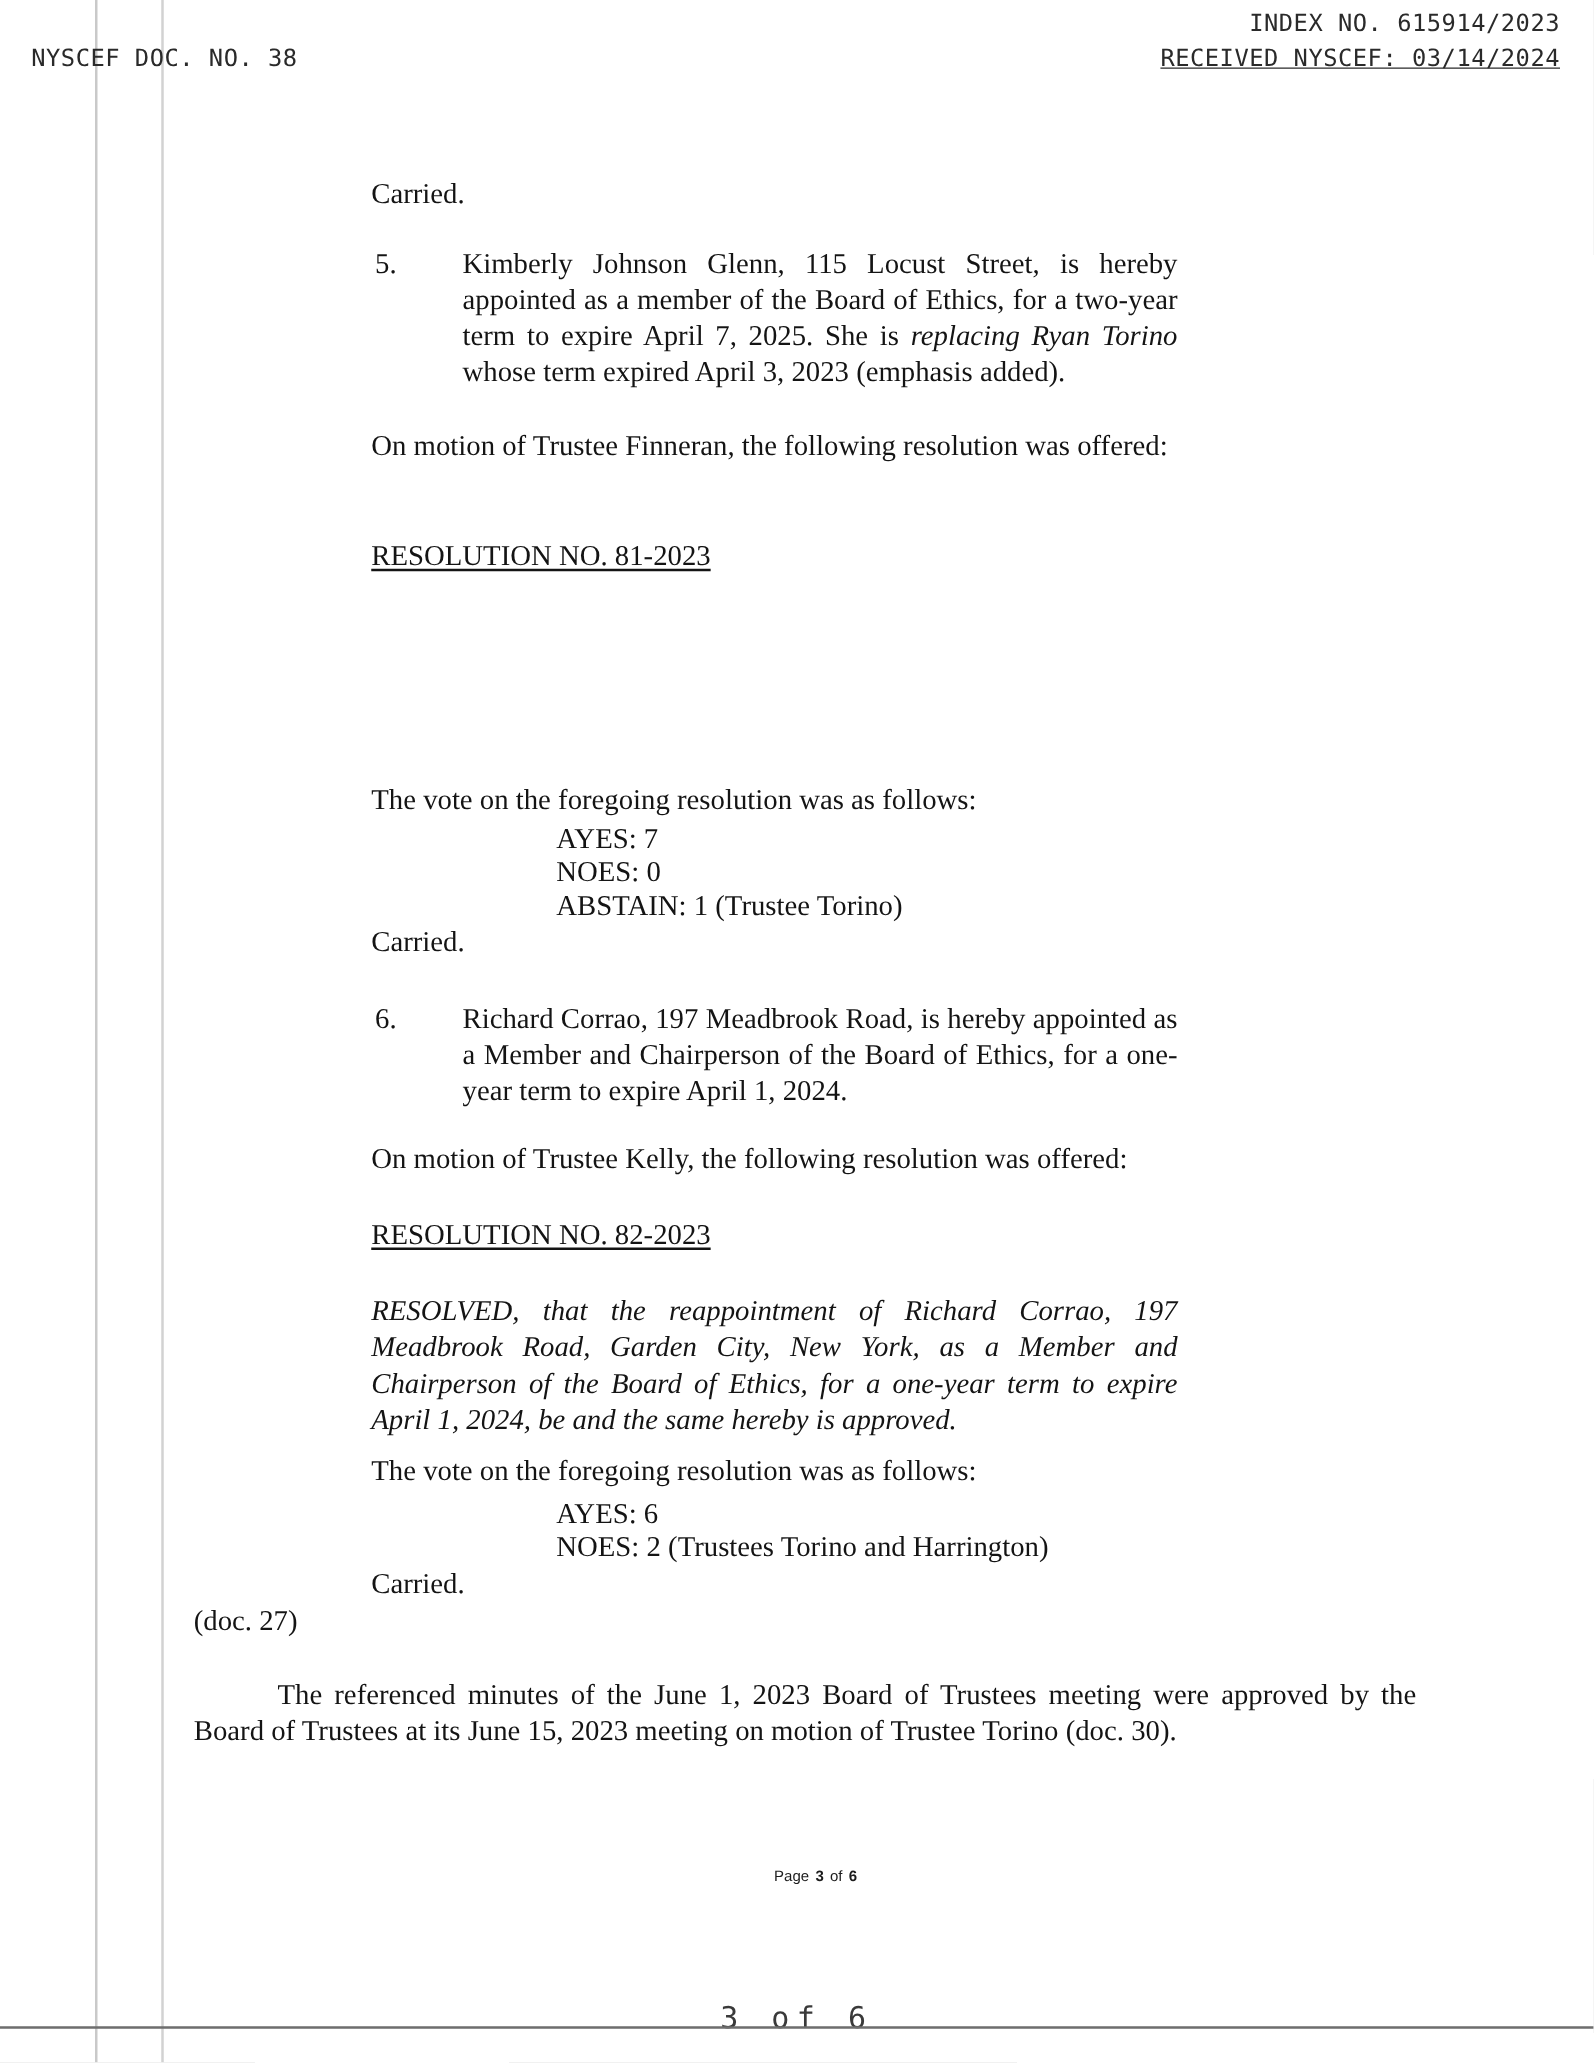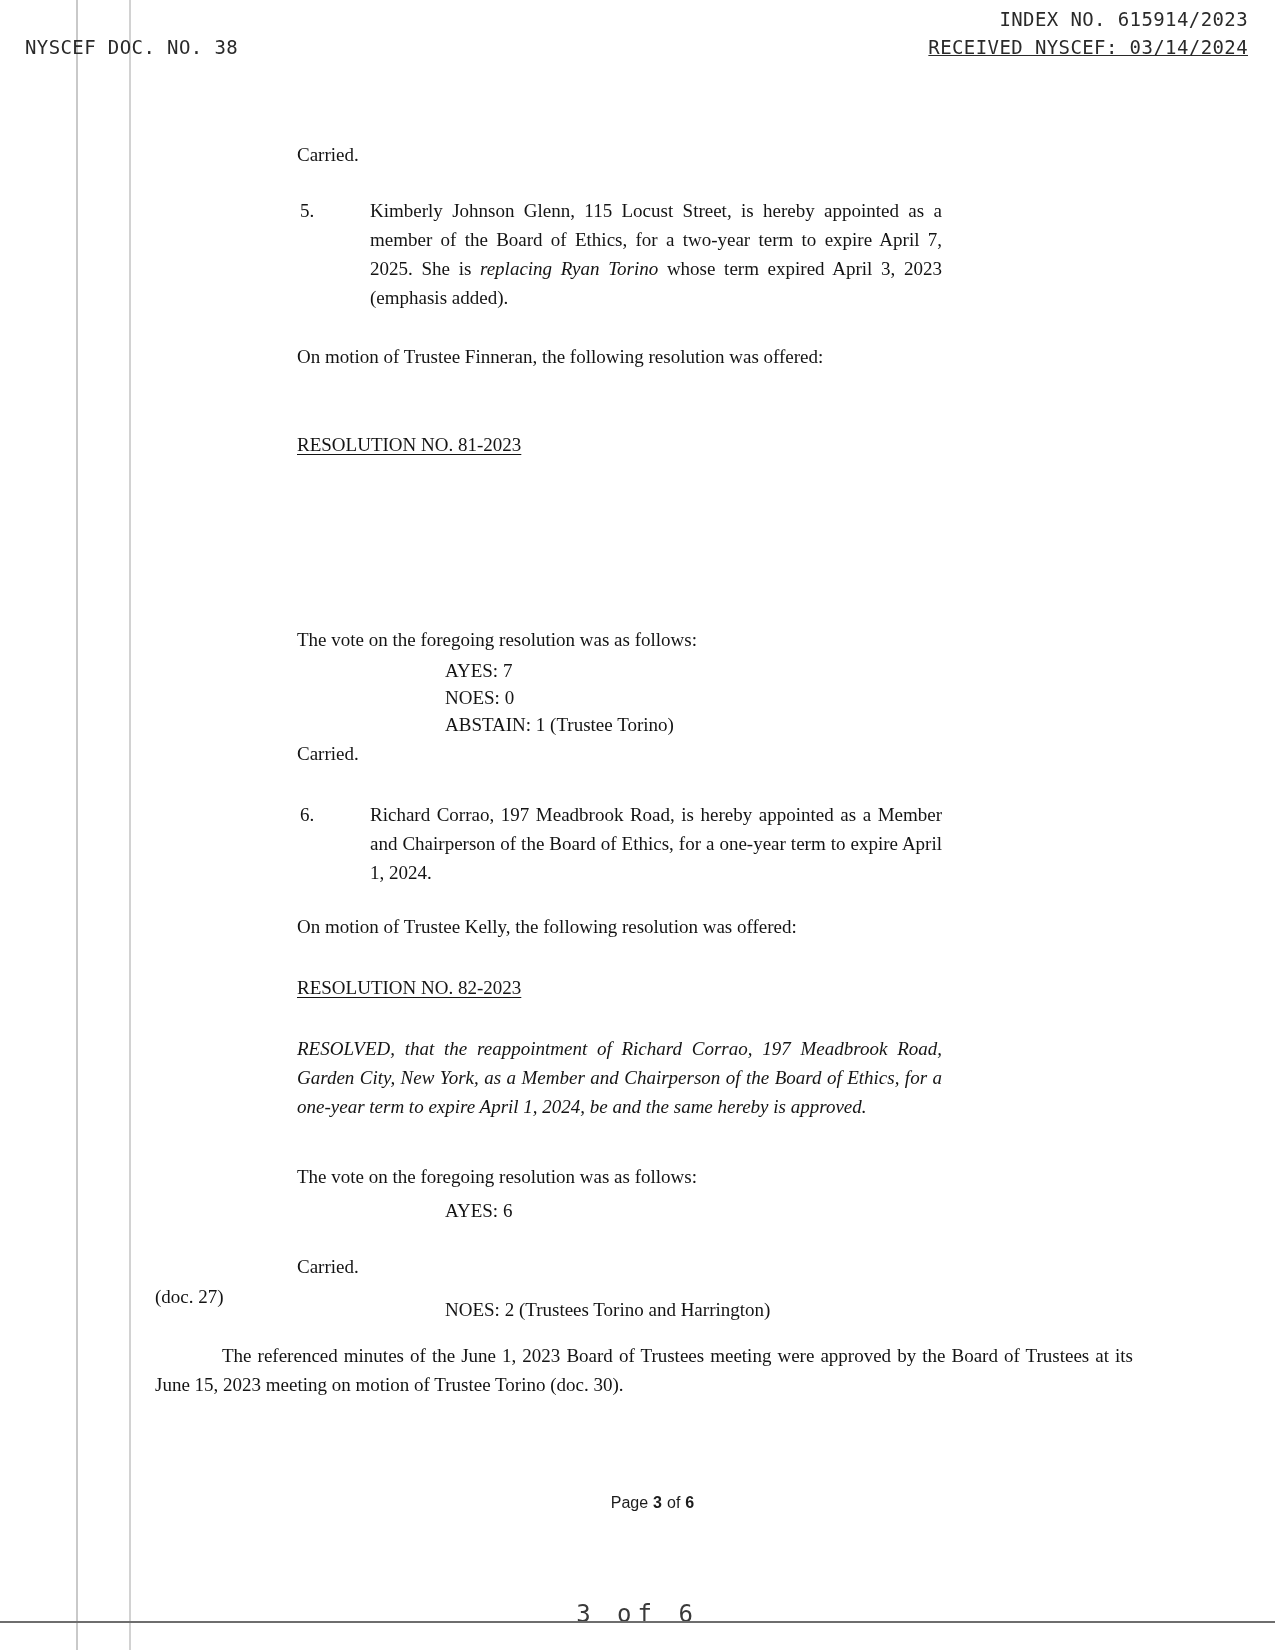--- a/index.html
+++ b/index.html
@@ -25,52 +25,52 @@
     font-size: 19px;
     color: #2a2a2a;
     letter-spacing: 0.4px;
     white-space: nowrap;
   }
   .stamp.docno   { left: 25px;  top: 36px; }
   .stamp.indexno { right: 27px; top: 8px;  }
   .stamp.received{ right: 27px; top: 36px; text-decoration: underline; }
 
   
-  .tb { position: absolute; font-size: 19px; line-height: 28px; }
+  .tb { position: absolute; font-size: 23px; line-height: 28px; }
   .just { text-align: justify; }
 
   .carried-1   { top: 141px;  left: 297px; }
   .item-5      { top: 196px;  left: 370px; width: 572px; line-height: 29px; }
   .item-6      { top: 800px;  left: 370px; width: 572px; line-height: 29px; }
   .item-num    { position: absolute; left: -70px; top: 0; }
   .motion-1    { top: 342px;  left: 297px; width: 645px; line-height: 30px; }
   .res-title-81{ top: 431px;  left: 297px; text-decoration: underline; text-underline-offset: 3px; }
   .res-body-81 { top: 486px;  left: 297px; width: 645px; line-height: 28.5px; }
   .vote1-intro { top: 626px;  left: 297px; }
   .vote1-ayes  { top: 657px;  left: 445px; }
   .vote1-noes  { top: 684px;  left: 445px; }
   .vote1-abst  { top: 711px;  left: 445px; }
   .carried-2   { top: 740px;  left: 297px; }
   .motion-2    { top: 913px;  left: 297px; width: 660px; white-space: nowrap; }
   .res-title-82{ top: 974px;  left: 297px; text-decoration: underline; text-underline-offset: 3px; }
   .res-body-82 { top: 1034px; left: 297px; width: 645px; line-height: 29px; font-style: italic; }
   .vote2-intro { top: 1163px; left: 297px; }
   .vote2-ayes  { top: 1197px; left: 445px; }
-  .vote2-noes  { top: 1296px; left: 445px; }
+  .vote2-noes  { top: 1224px; left: 445px; }
   .carried-3   { top: 1253px; left: 297px; }
   .doc-ref     { top: 1283px; left: 155px; }
   .closing     { top: 1341px; left: 155px; width: 978px; line-height: 29px; text-indent: 67px; text-align: justify; }
   .ital { font-style: italic; }
 
   
   .page-footer {
     position: absolute; top: 1494px; left: 30px; width: 1245px;
     text-align: center;
     font-family: "Liberation Sans", sans-serif;
-    font-size: 16px; font-weight: 500; color: #1c1c1c;
+    font-size: 12px; font-weight: 500; color: #1c1c1c;
   }
   .page-footer .bold { font-weight: 700; }
   .page-footer span { margin: 0 2.5px; }
 
   
   .bottom-rule {
     position: absolute; top: 1621px; left: 0; width: 1275px; height: 2px;
     background: #6e6e6e;
   }
   .bottom-pager {

